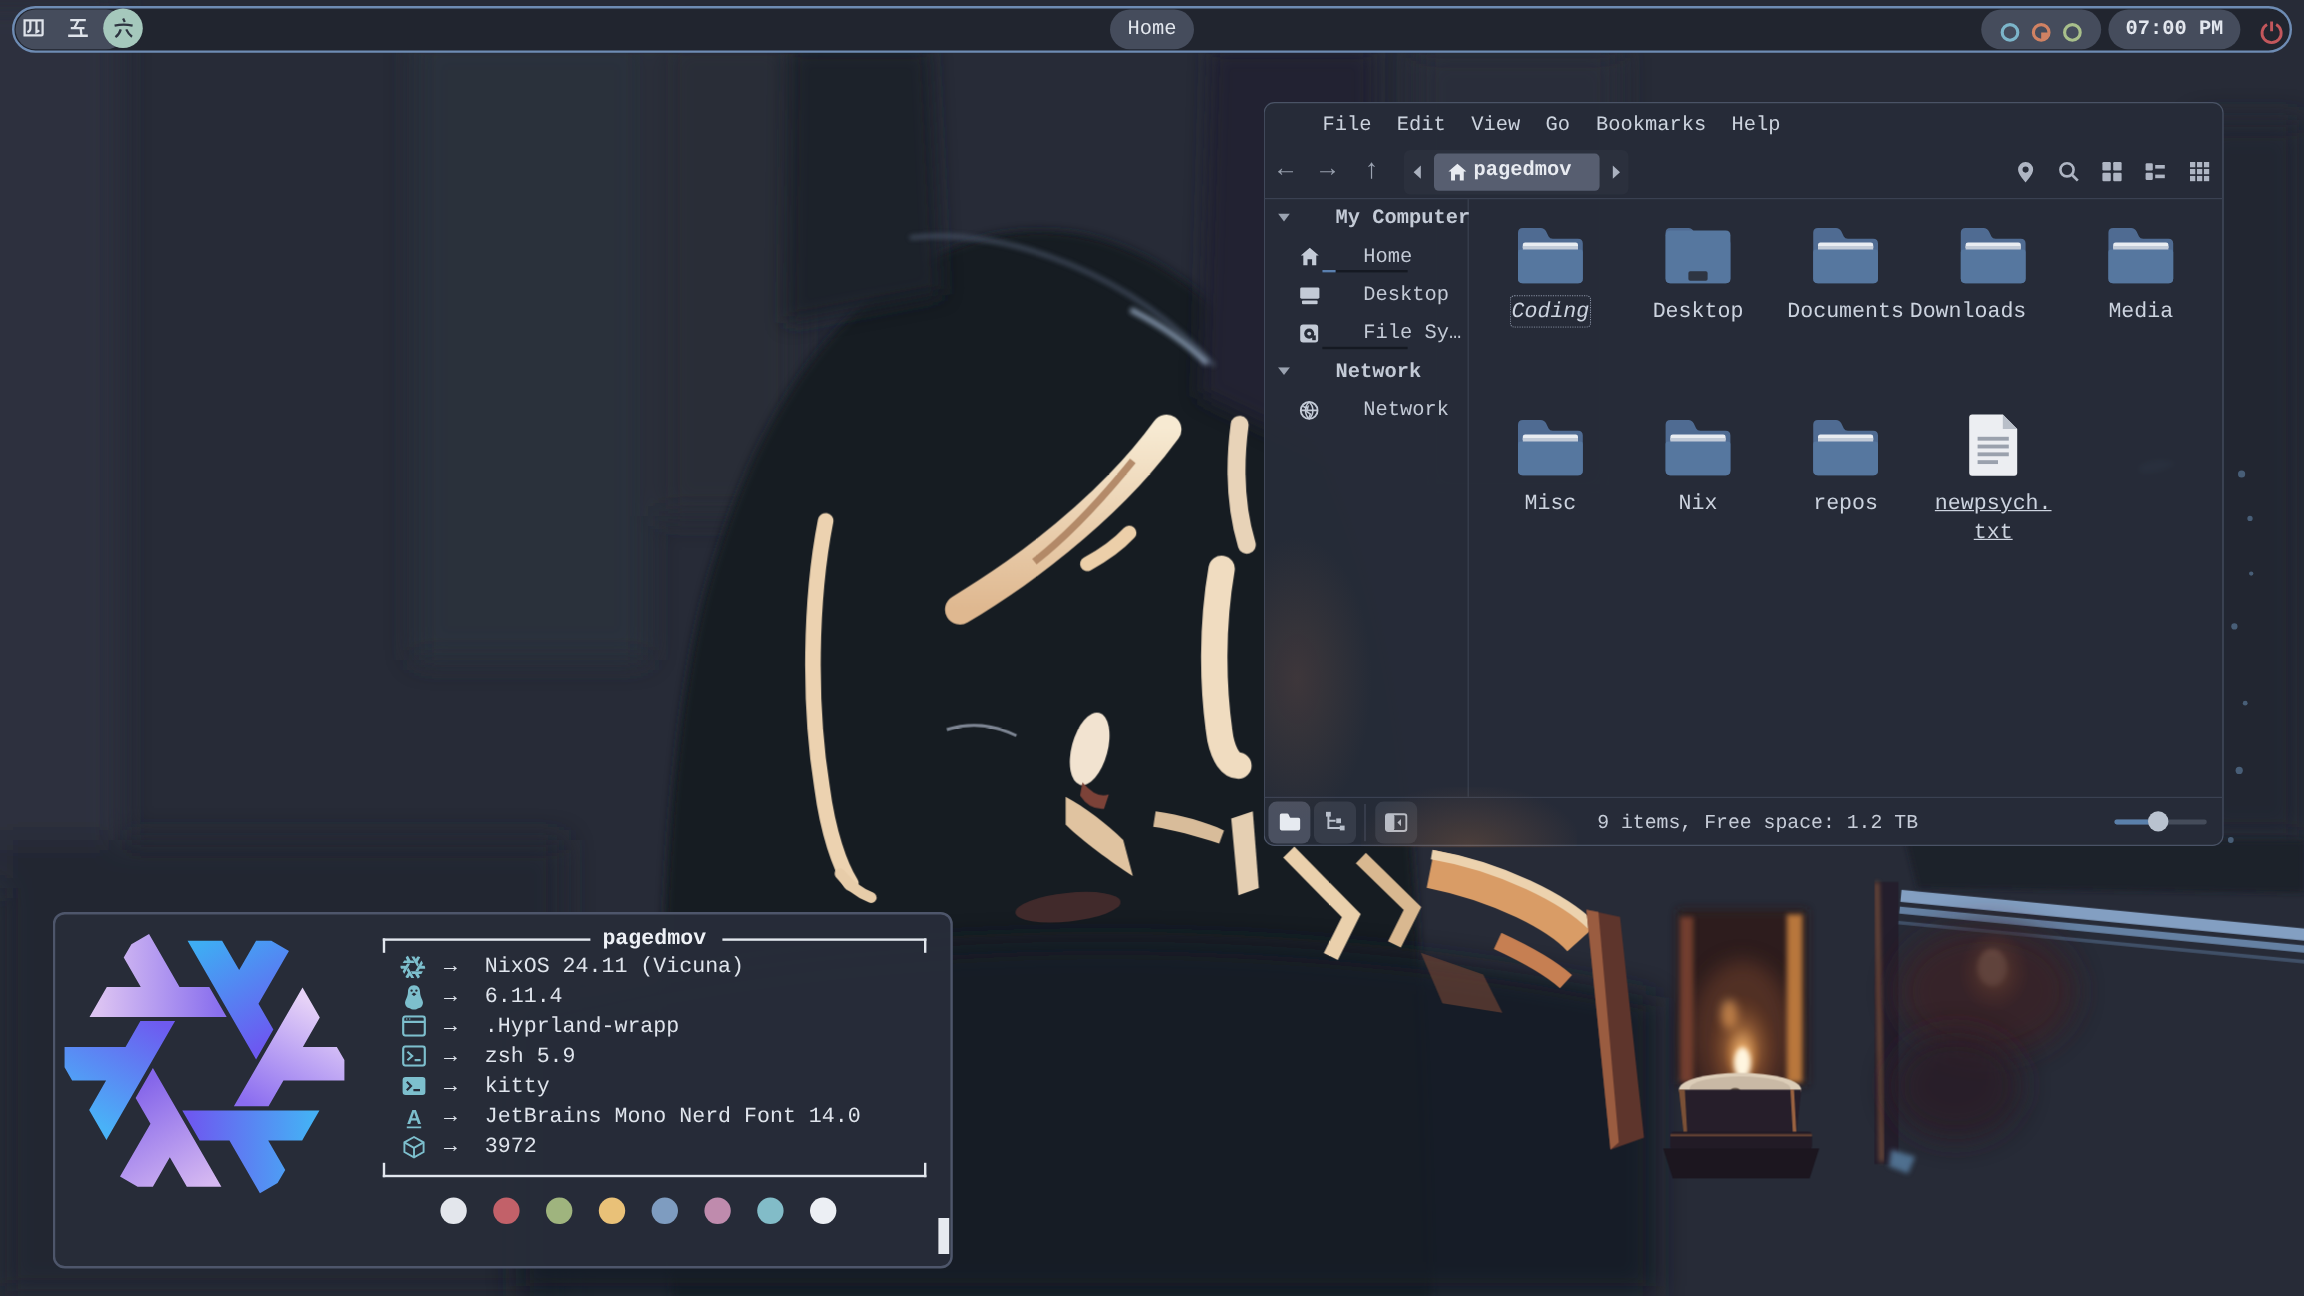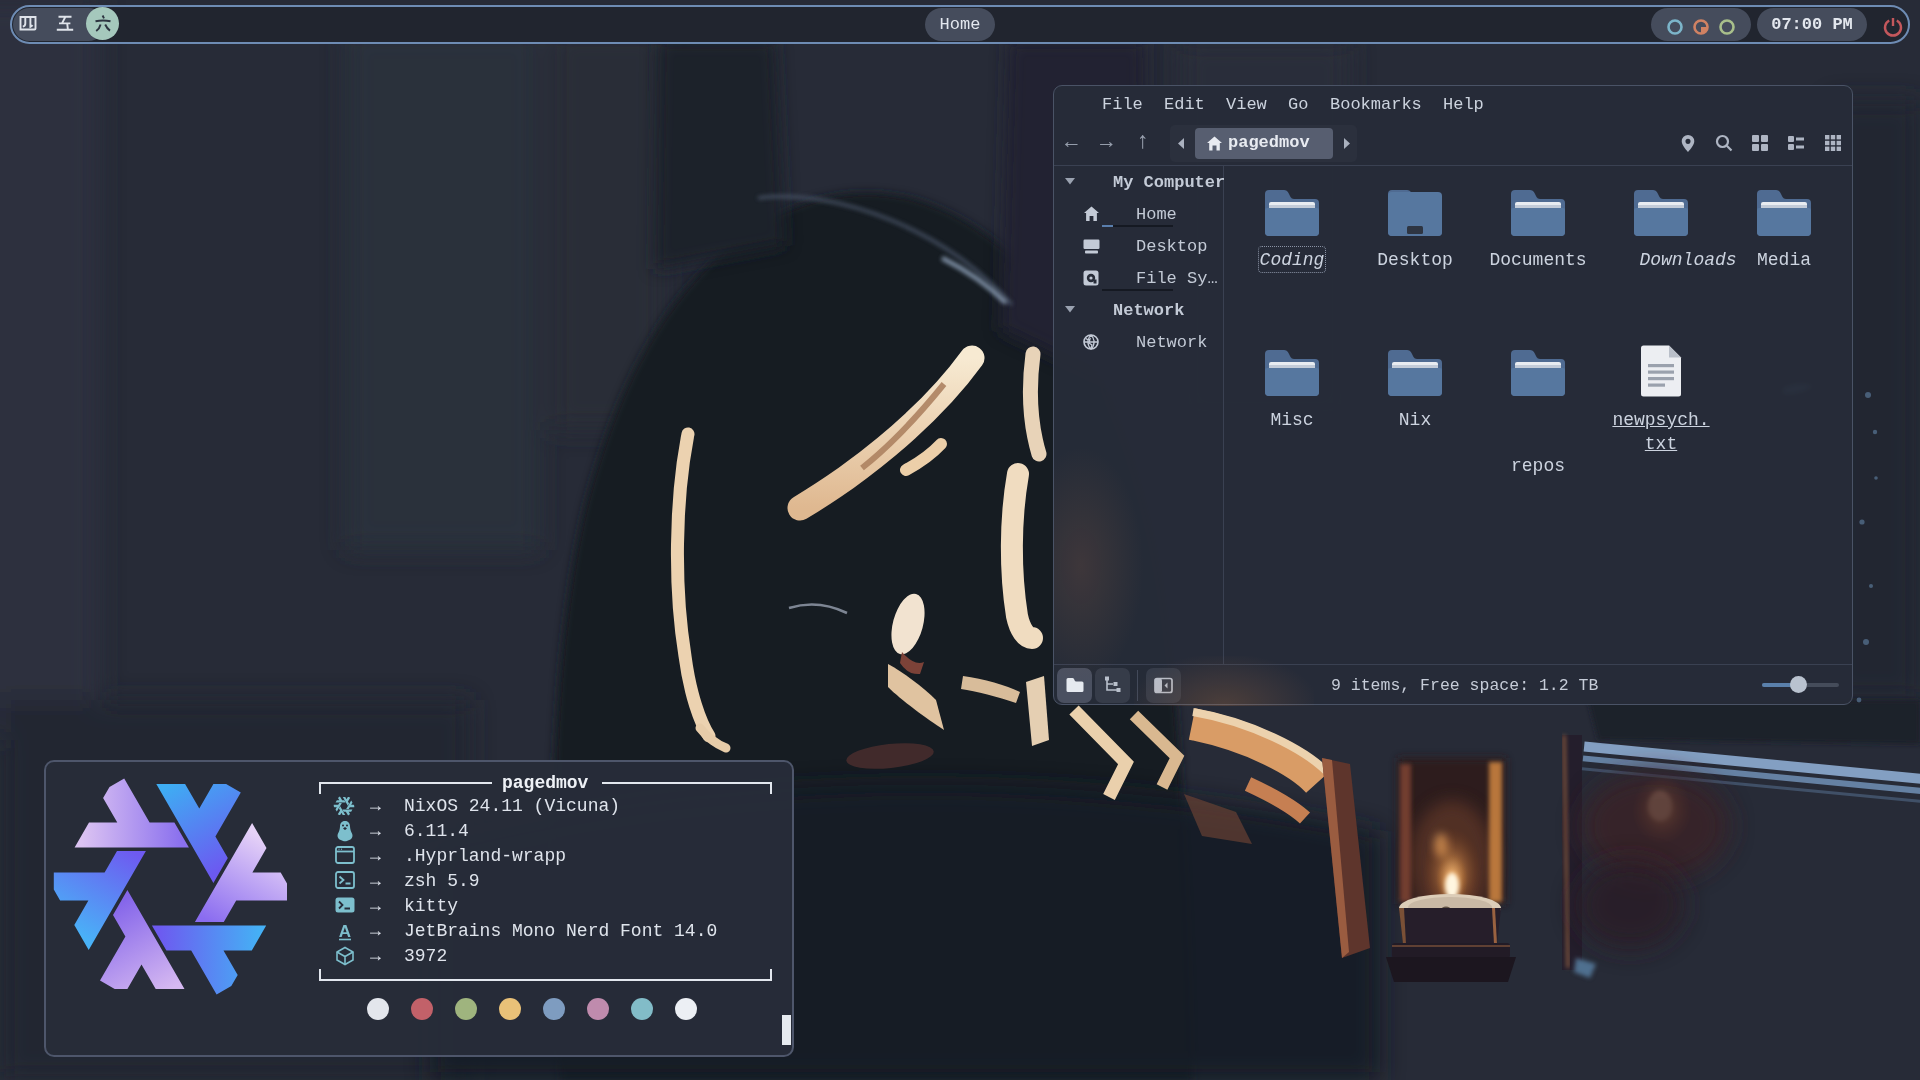--- a/index.html
+++ b/index.html
@@ -273,21 +273,21 @@
         <rect x="5" y="19" width="46" height="3.5" fill="#c2cbd8"></rect>
         <path d="M1 24 Q1 22 3 22 L53 22 Q55 22 55 24 L55 46 Q55 50 51 50 L5 50 Q1 50 1 46 Z" fill="#56779f"></path>
       </svg>
       <div class="lbl" style="left:424px;top:162px;width:120px;">Documents</div>
       <svg class="abs" style="left:579px;top:100px" width="56" height="52" viewBox="0 0 56 52">
         <path d="M1 8 Q1 4 5 4 L20 4 Q23 4 24.5 7 L26.5 11 Q27.5 13 30 13 L51 13 Q55 13 55 17 L55 46 Q55 50 51 50 L5 50 Q1 50 1 46 Z" fill="#4f6b92"></path>
         <rect x="5" y="16" width="46" height="6" rx="2" fill="#e8ecf1"></rect>
         <rect x="5" y="19" width="46" height="3.5" fill="#c2cbd8"></rect>
         <path d="M1 24 Q1 22 3 22 L53 22 Q55 22 55 24 L55 46 Q55 50 51 50 L5 50 Q1 50 1 46 Z" fill="#56779f"></path>
       </svg>
-      <div class="lbl" style="left:574px;top:162px;width:120px;font-style:italic;">Downloads</div>
+      <div class="lbl" style="left:526px;top:162px;width:120px;">Downloads</div>
       <svg class="abs" style="left:702px;top:100px" width="56" height="52" viewBox="0 0 56 52">
         <path d="M1 8 Q1 4 5 4 L20 4 Q23 4 24.5 7 L26.5 11 Q27.5 13 30 13 L51 13 Q55 13 55 17 L55 46 Q55 50 51 50 L5 50 Q1 50 1 46 Z" fill="#4f6b92"></path>
         <rect x="5" y="16" width="46" height="6" rx="2" fill="#e8ecf1"></rect>
         <rect x="5" y="19" width="46" height="3.5" fill="#c2cbd8"></rect>
         <path d="M1 24 Q1 22 3 22 L53 22 Q55 22 55 24 L55 46 Q55 50 51 50 L5 50 Q1 50 1 46 Z" fill="#56779f"></path>
       </svg>
       <div class="lbl" style="left:670px;top:162px;width:120px;text-align:center;">Media</div>
       <div class="abs" style="left:204px;top:160px;width:68px;height:27px;border:1px dotted #8a93a5;border-radius:4px;"></div>
       <svg class="abs" style="left:210px;top:260px" width="56" height="52" viewBox="0 0 56 52">
         <path d="M1 8 Q1 4 5 4 L20 4 Q23 4 24.5 7 L26.5 11 Q27.5 13 30 13 L51 13 Q55 13 55 17 L55 46 Q55 50 51 50 L5 50 Q1 50 1 46 Z" fill="#4f6b92"></path>
@@ -302,21 +302,21 @@
         <rect x="5" y="19" width="46" height="3.5" fill="#c2cbd8"></rect>
         <path d="M1 24 Q1 22 3 22 L53 22 Q55 22 55 24 L55 46 Q55 50 51 50 L5 50 Q1 50 1 46 Z" fill="#56779f"></path>
       </svg>
       <div class="lbl" style="left:301px;top:322px;width:120px;">Nix</div>
       <svg class="abs" style="left:456px;top:260px" width="56" height="52" viewBox="0 0 56 52">
         <path d="M1 8 Q1 4 5 4 L20 4 Q23 4 24.5 7 L26.5 11 Q27.5 13 30 13 L51 13 Q55 13 55 17 L55 46 Q55 50 51 50 L5 50 Q1 50 1 46 Z" fill="#4f6b92"></path>
         <rect x="5" y="16" width="46" height="6" rx="2" fill="#e8ecf1"></rect>
         <rect x="5" y="19" width="46" height="3.5" fill="#c2cbd8"></rect>
         <path d="M1 24 Q1 22 3 22 L53 22 Q55 22 55 24 L55 46 Q55 50 51 50 L5 50 Q1 50 1 46 Z" fill="#56779f"></path>
       </svg>
-      <div class="lbl" style="left:424px;top:322px;width:120px;margin-top:46px;">repos</div>
+      <div class="lbl" style="left:424px;top:322px;width:120px;">repos</div>
       <svg class="abs" style="left:585px;top:258px" width="44" height="54" viewBox="0 0 44 54">
         <path d="M2 4 Q2 1.5 4.5 1.5 L30 1.5 L42 13.5 L42 50 Q42 52.5 39.5 52.5 L4.5 52.5 Q2 52.5 2 50 Z" fill="#eceef2"></path>
         <path d="M30 1.5 L30 13.5 L42 13.5 Z" fill="#b9bfc9"></path>
         <rect x="9" y="20" width="26" height="3.2" fill="#9aa1ad"></rect>
         <rect x="9" y="26.5" width="26" height="3.2" fill="#9aa1ad"></rect>
         <rect x="9" y="33" width="26" height="3.2" fill="#9aa1ad"></rect>
         <rect x="9" y="39.5" width="17" height="3.2" fill="#9aa1ad"></rect>
       </svg>
       <div class="lbl" style="left:547px;top:322px;width:120px;text-decoration:underline;">newpsych.<br>txt</div>
     </div>

